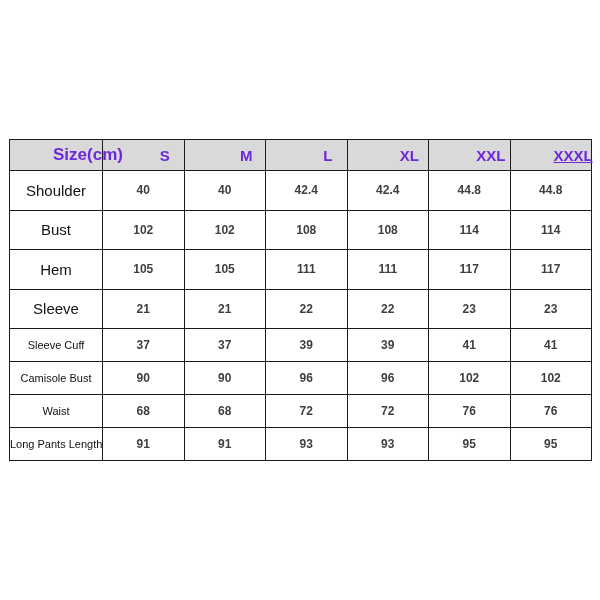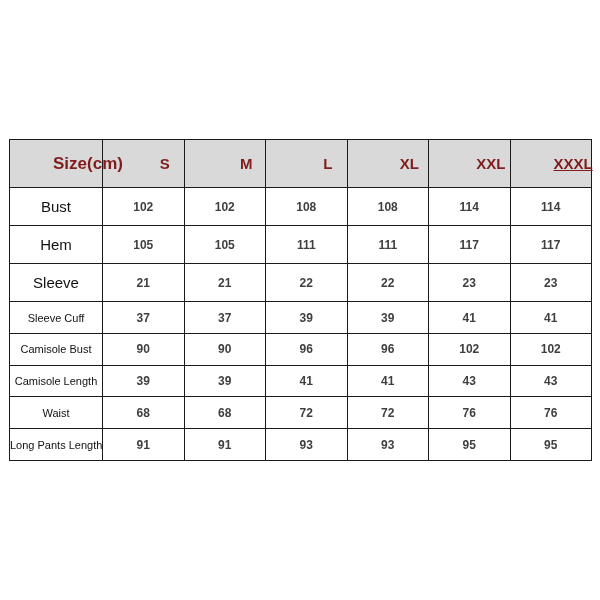--- a/index.html
+++ b/index.html
@@ -23,23 +23,23 @@
     background: #ffffff;
   }
   table.size-chart col.label-col { width: 93px; }
   table.size-chart th, table.size-chart td {
     border: 1px solid #1a1a1a;
     text-align: center;
     vertical-align: middle;
     padding: 0;
   }
   table.size-chart thead th {
-    height: 48px;
+    height: 31px;
     font-weight: bold;
-    color: #7f1d1d;
+    color: #6d28d9;
     padding-left: 43px;
   }
   th.corner-header {
     font-size: 17px;
     letter-spacing: 0px;
   }
   th.size-header { font-size: 15px; }
   td.row-label {
     color: #111111;
     font-weight: 400;
@@ -74,20 +74,29 @@
           <th class="size-header" style="background: rgb(217, 217, 217);">S</th>
           <th class="size-header" style="background: rgb(217, 217, 217);">M</th>
           <th class="size-header" style="background: rgb(217, 217, 217);">L</th>
           <th class="size-header" style="background: rgb(217, 217, 217); margin-top: 44px;">XL</th>
           <th class="size-header" style="background: rgb(217, 217, 217);">XXL</th>
           <th class="size-header" style="background: rgb(217, 217, 217); text-decoration: underline;">XXXL</th>
         </tr>
     </thead>
     <tbody id="table-body">
         <tr class="label-large">
+          <td class="row-label">Shoulder</td>
+          <td class="value-cell">40</td>
+          <td class="value-cell">40</td>
+          <td class="value-cell">42.4</td>
+          <td class="value-cell">42.4</td>
+          <td class="value-cell">44.8</td>
+          <td class="value-cell">44.8</td>
+        </tr>
+        <tr class="label-large">
           <td class="row-label">Bust</td>
           <td class="value-cell">102</td>
           <td class="value-cell">102</td>
           <td class="value-cell">108</td>
           <td class="value-cell">108</td>
           <td class="value-cell">114</td>
           <td class="value-cell">114</td>
         </tr>
         <tr class="label-large">
           <td class="row-label">Hem</td>
@@ -119,29 +128,20 @@
         <tr class="label-small">
           <td class="row-label">Camisole Bust</td>
           <td class="value-cell">90</td>
           <td class="value-cell">90</td>
           <td class="value-cell">96</td>
           <td class="value-cell">96</td>
           <td class="value-cell">102</td>
           <td class="value-cell">102</td>
         </tr>
         <tr class="label-small">
-          <td class="row-label">Camisole Length</td>
-          <td class="value-cell">39</td>
-          <td class="value-cell">39</td>
-          <td class="value-cell">41</td>
-          <td class="value-cell">41</td>
-          <td class="value-cell">43</td>
-          <td class="value-cell">43</td>
-        </tr>
-        <tr class="label-small">
           <td class="row-label">Waist</td>
           <td class="value-cell">68</td>
           <td class="value-cell">68</td>
           <td class="value-cell">72</td>
           <td class="value-cell">72</td>
           <td class="value-cell">76</td>
           <td class="value-cell">76</td>
         </tr>
         <tr class="label-small">
           <td class="row-label">Long Pants Length</td>

